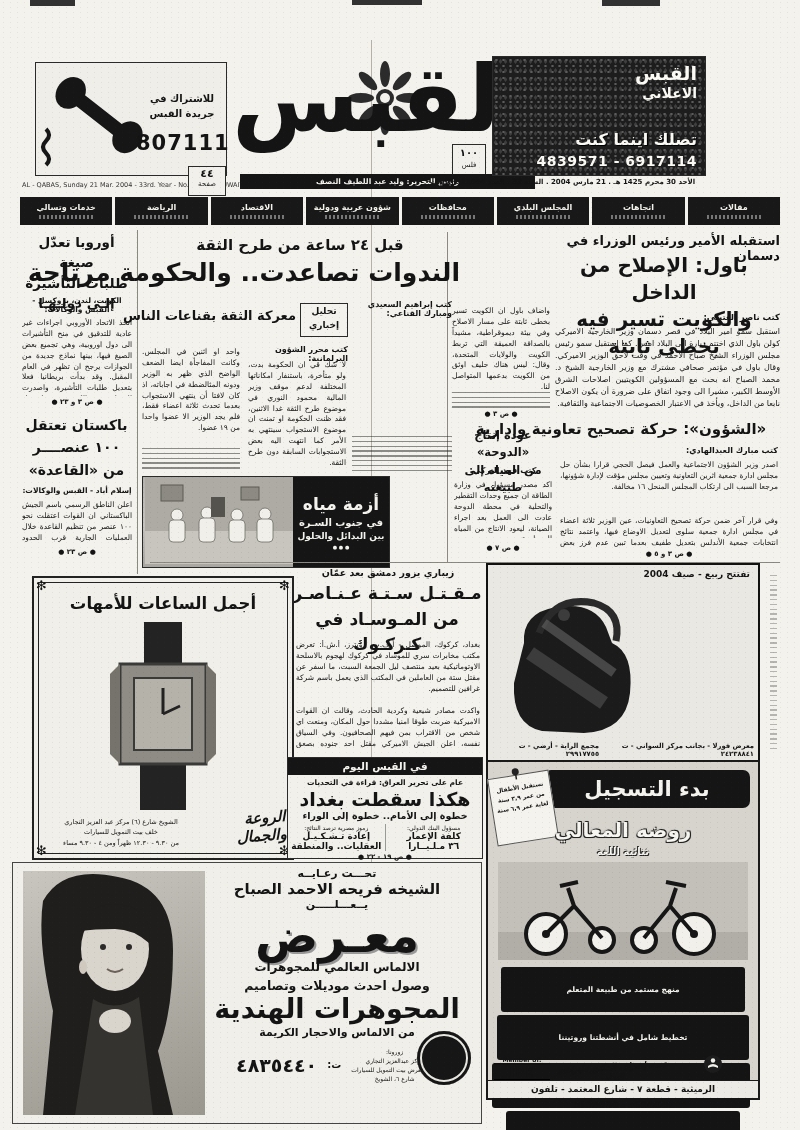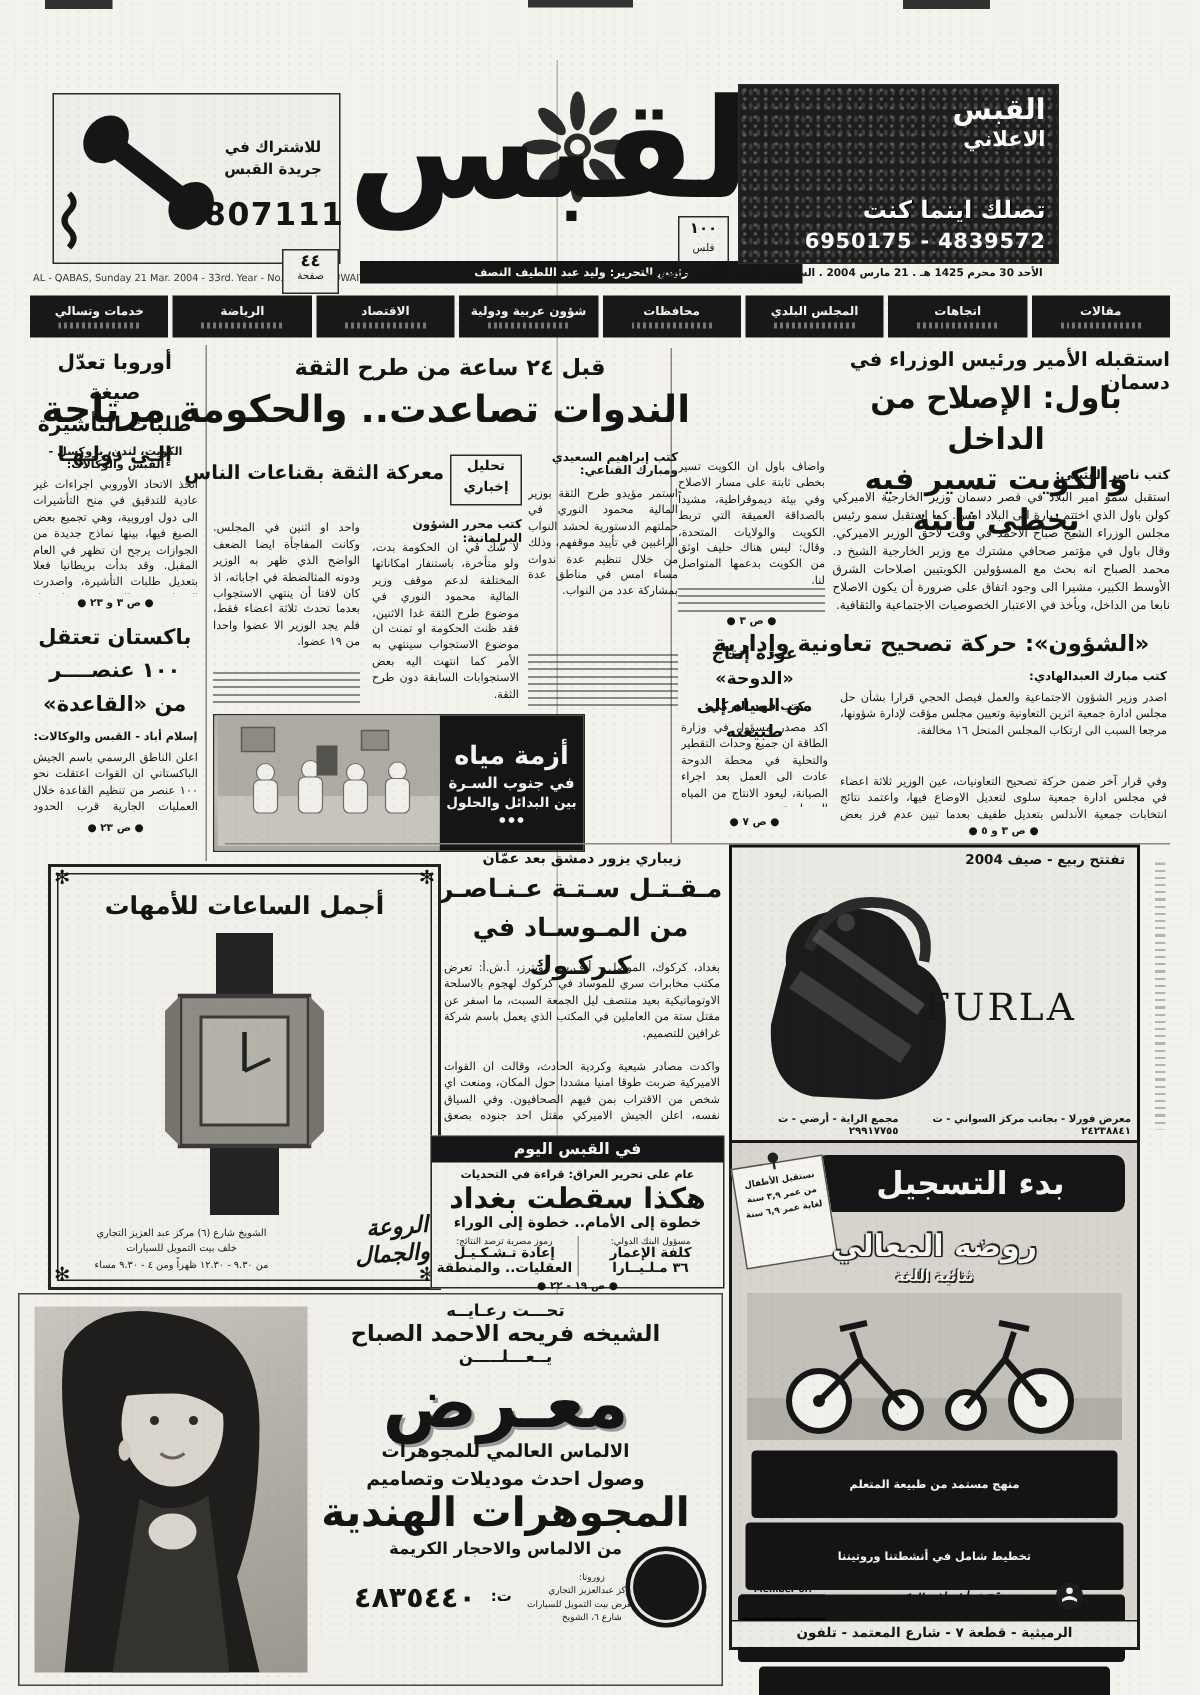--- a/index.html
+++ b/index.html
@@ -88,21 +88,21 @@
     <div style="font-size:7px">فلس</div>
   </div>
   <div class="abs blk c" style="left:240px;top:174px;width:295px;height:15px;font-size:7.5px;font-weight:bold;line-height:15px">رئيس التحرير: وليد عبد اللطيف النصف</div>
 
   <div class="abs bd noise-dark" style="left:492px;top:56px;width:212px;height:118px;color:#fbfaf5">
     <div class="abs xb" style="right:8px;top:6px;text-align:right;line-height:1.15">
       <div style="font-size:19px">القبس</div>
       <div style="font-size:14px">الاعلاني</div>
     </div>
     <div class="abs xb" style="right:8px;bottom:26px;font-size:16px;text-shadow:1px 1px 0 #000">تصلك اينما كنت</div>
-    <div class="abs xb ltr" style="right:8px;bottom:6px;font-size:14px;letter-spacing:.5px">6950175 - 4839572</div>
+    <div class="abs xb ltr" style="right:8px;bottom:6px;font-size:14px;letter-spacing:.5px">4839571 - 6917114</div>
   </div>
   <div class="abs" style="left:430px;top:178px;width:288px;font-size:7px;font-weight:bold;text-align:left">الأحد 30 محرم 1425 هـ . 21 مارس 2004 . السنة 33 . العدد 11054 . الكويت</div>
 
   <div class="abs" style="left:20px;top:197px;width:760px;display:flex;gap:3px">
     <div class="navitem">
         <span>مقالات</span>
         <span class="navpg"></span>
       </div>
     <div class="navitem">
         <span>اتجاهات</span>
@@ -143,21 +143,20 @@
   <div class="abs b" style="left:553px;top:312px;width:227px;font-size:8.5px;text-align:right">كتب ناصر العتيبي:</div>
   <div class="abs tiny" style="left:555px;top:326px;width:225px;height:132px;overflow:hidden">استقبل سمو امير البلاد في قصر دسمان وزير الخارجية الاميركي كولن باول الذي اختتم زيارة الى البلاد امس. كما استقبل سمو رئيس مجلس الوزراء الشيخ صباح الأحمد في وقت لاحق الوزير الاميركي. وقال باول في مؤتمر صحافي مشترك مع وزير الخارجية الشيخ د. محمد الصباح انه بحث مع المسؤولين الكويتيين اصلاحات الشرق الأوسط الكبير، مشيرا الى وجود اتفاق على ضرورة أن يكون الاصلاح نابعا من الداخل، ويأخذ في الاعتبار الخصوصيات الاجتماعية والثقافية.</div>
   <div class="abs tiny2" style="left:452px;top:306px;width:98px;height:122px;overflow:hidden">واضاف باول ان الكويت تسير بخطى ثابتة على مسار الاصلاح وفي بيئة ديموقراطية، مشيداً بالصداقة العميقة التي تربط الكويت والولايات المتحدة، وقال: ليس هناك حليف اوثق من الكويت بدعمها المتواصل لنا.</div>
   <div class="abs lines" style="left:452px;top:392px;width:98px;height:18px"></div>
   <div class="abs pageref" style="left:452px;top:410px;width:98px">● ص ٣ ●</div>
 
   <div class="abs kicker c" style="left:150px;top:236px;width:300px;font-size:15px">قبل ٢٤ ساعة من طرح الثقة</div>
   <div class="abs xb c" style="left:128px;top:258px;width:332px;font-size:25px;white-space:nowrap;letter-spacing:-1px">الندوات تصاعدت.. والحكومة مرتاحة</div>
   <div class="abs b pre" style="left:352px;top:300px;width:100px;font-size:8px;text-align:right">كتب إبراهيم السعيدي
 ومبارك القناعي:</div>
-  <div class="abs tiny2" style="left:352px;top:324px;width:100px;height:110px;overflow:hidden">استمر مؤيدو طرح الثقة بوزير المالية محمود النوري في حملتهم الدستورية لحشد النواب الراغبين في تأييد موقفهم، وذلك من خلال تنظيم عدة ندوات مساء امس في مناطق عدة بمشاركة عدد من النواب.</div>
   <div class="abs lines" style="left:352px;top:436px;width:100px;height:36px"></div>
 
   <div class="abs bd c" style="left:300px;top:303px;width:46px;height:32px;font-size:9px;font-weight:bold;line-height:1.6">
     <div>تحليل</div>
     <div>إخباري</div>
   </div>
   <div class="abs xb" style="left:140px;top:308px;width:156px;font-size:13px;white-space:nowrap">معركة الثقة بقناعات الناس</div>
   <div class="abs b" style="left:248px;top:345px;width:100px;font-size:8px;text-align:right">كتب محرر الشؤون البرلمانية:</div>
   <div class="abs tiny2" style="left:248px;top:360px;width:98px;height:112px;overflow:hidden">لا شك في ان الحكومة بدت، ولو متأخرة، باستنفار امكاناتها المختلفة لدعم موقف وزير المالية محمود النوري في موضوع طرح الثقة غدا الاثنين، فقد ظنت الحكومة او تمنت ان موضوع الاستجواب سينتهي به الأمر كما انتهت اليه بعض الاستجوابات السابقة دون طرح الثقة.</div>
   <div class="abs tiny2" style="left:142px;top:347px;width:98px;height:100px;overflow:hidden">واحد او اثنين في المجلس. وكانت المفاجأة ايضا الضعف الواضح الذي ظهر به الوزير ودونه المثالضطة في اجاباته، اذ كان لافتا أن ينتهي الاستجواب بعدما تحدث ثلاثة اعضاء فقط، فلم يجد الوزير الا عضوا واحدا من ١٩ عضوا.</div>
@@ -226,21 +225,20 @@
 
   <div class="abs" style="left:486px;top:563px;width:270px;height:196px;border:2px solid #111;background:#eae8e3">
     <div class="abs b" style="right:8px;top:4px;font-size:9px">تفتتح ربيع - صيف 2004</div>
     <svg class="abs" style="left:6px;top:18px" width="160" height="156" viewBox="0 0 160 156">
       <path d="M30,60 Q28,30 62,24 Q100,18 112,44 L118,60 Q140,70 136,110 Q132,148 90,150 L48,148 Q18,142 20,100 Z" fill="#1b1b1b"></path>
       <path d="M45,50 Q60,12 100,20 Q128,28 122,58" fill="none" stroke="#2a2a2a" stroke-width="7"></path>
       <path d="M36,70 L110,120" stroke="#4a4a4a" stroke-width="14" opacity=".7"></path>
       <path d="M50,40 L120,90" stroke="#6b6b6b" stroke-width="9" opacity=".55"></path>
       <circle cx="70" cy="32" r="6" fill="#3c3c3c"></circle>
     </svg>
-    <div class="abs ltr" style="left:128px;top:92px;width:134px;font-family:'DejaVu Serif',serif;font-size:25px;letter-spacing:2px;color:#161616">FURLA</div>
     <div class="abs b" style="left:4px;bottom:3px;width:262px;display:flex;justify-content:space-between;font-size:6.8px">
       <span>معرض فورلا - بجانب مركز السواني - ت ٢٤٢٣٨٨٤١</span>
       <span>مجمع الراية - أرضي - ت ٢٩٩١٧٧٥٥</span>
     </div>
   </div>
   <div class="abs lines" style="left:770px;top:575px;width:7px;height:178px;opacity:.6"></div>
 
   <div class="abs" style="left:32px;top:576px;width:258px;height:280px;border:2px solid #222;outline:1px solid #222;outline-offset:-7px;background:#f0efe9">
     <div class="abs" style="left:2px;top:0px;font-size:13px">✻</div>
     <div class="abs" style="right:2px;top:0px;font-size:13px">✻</div>

